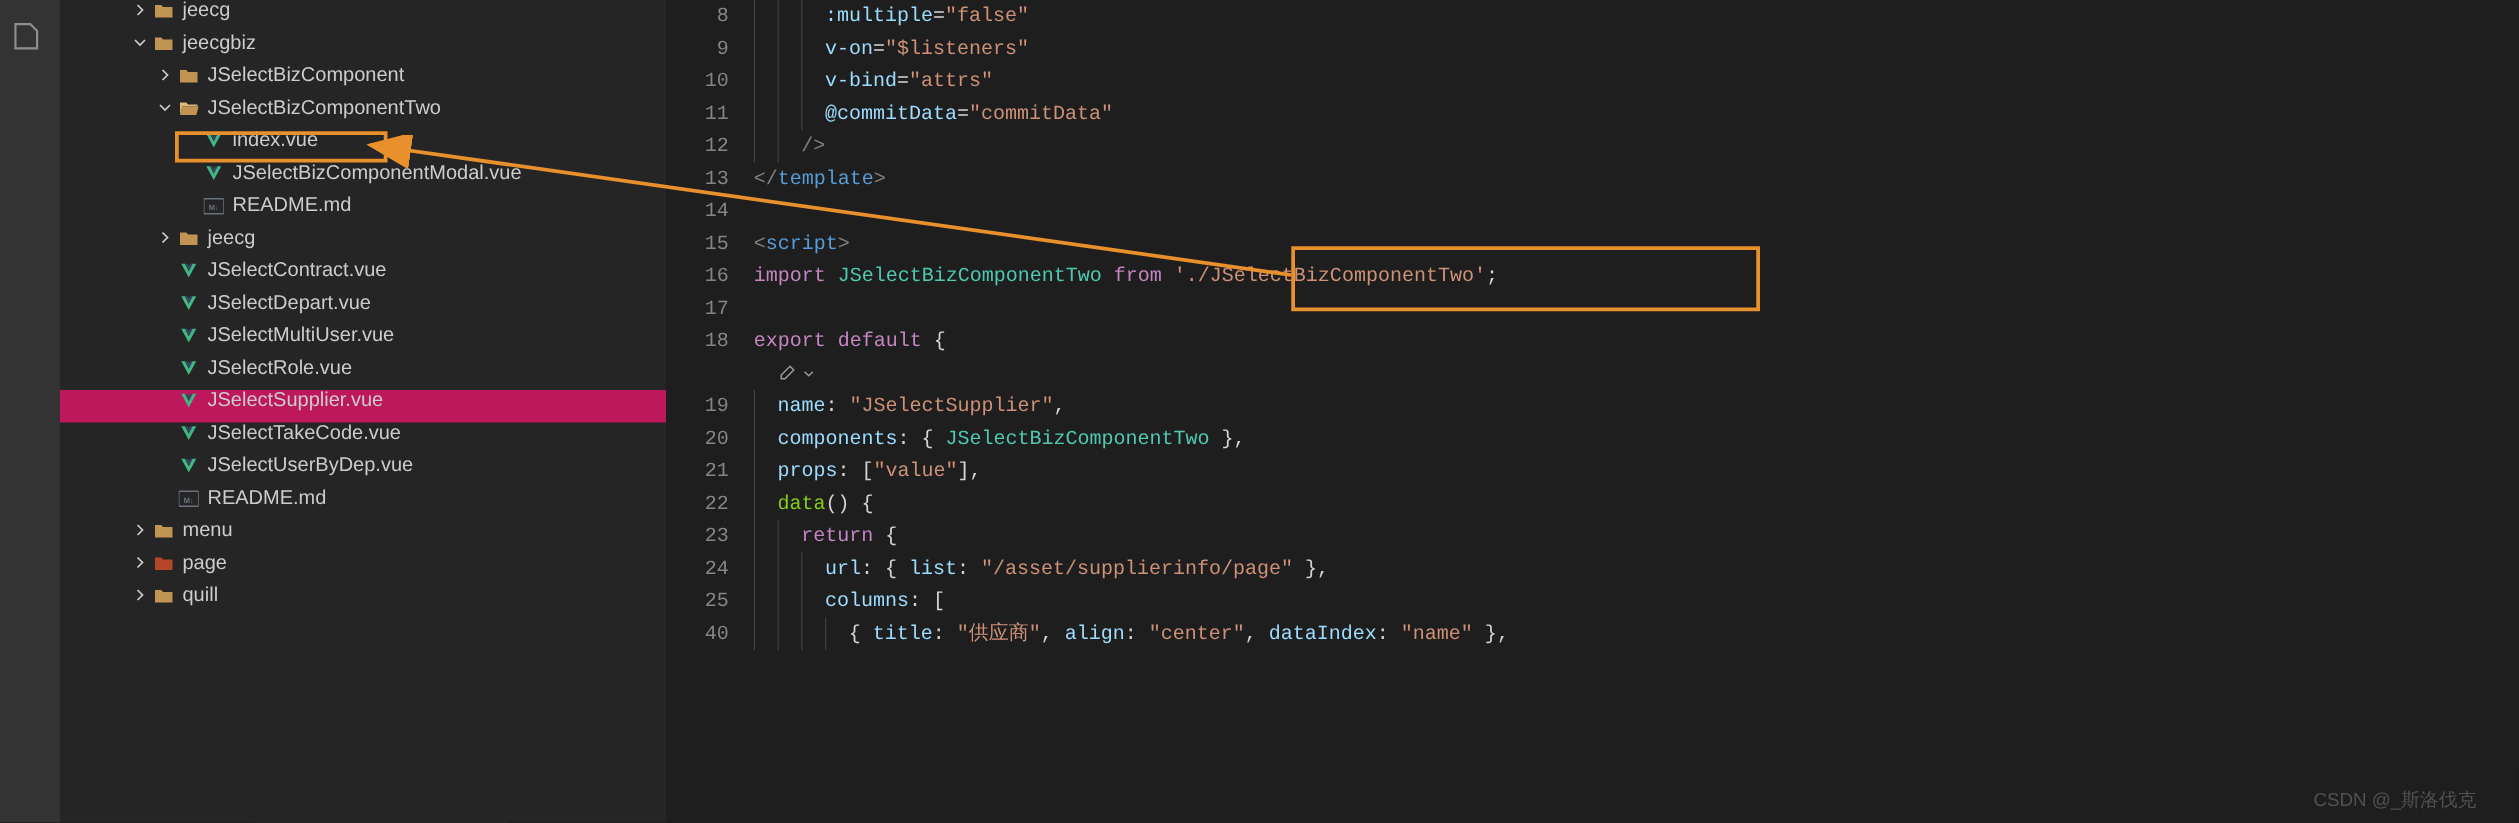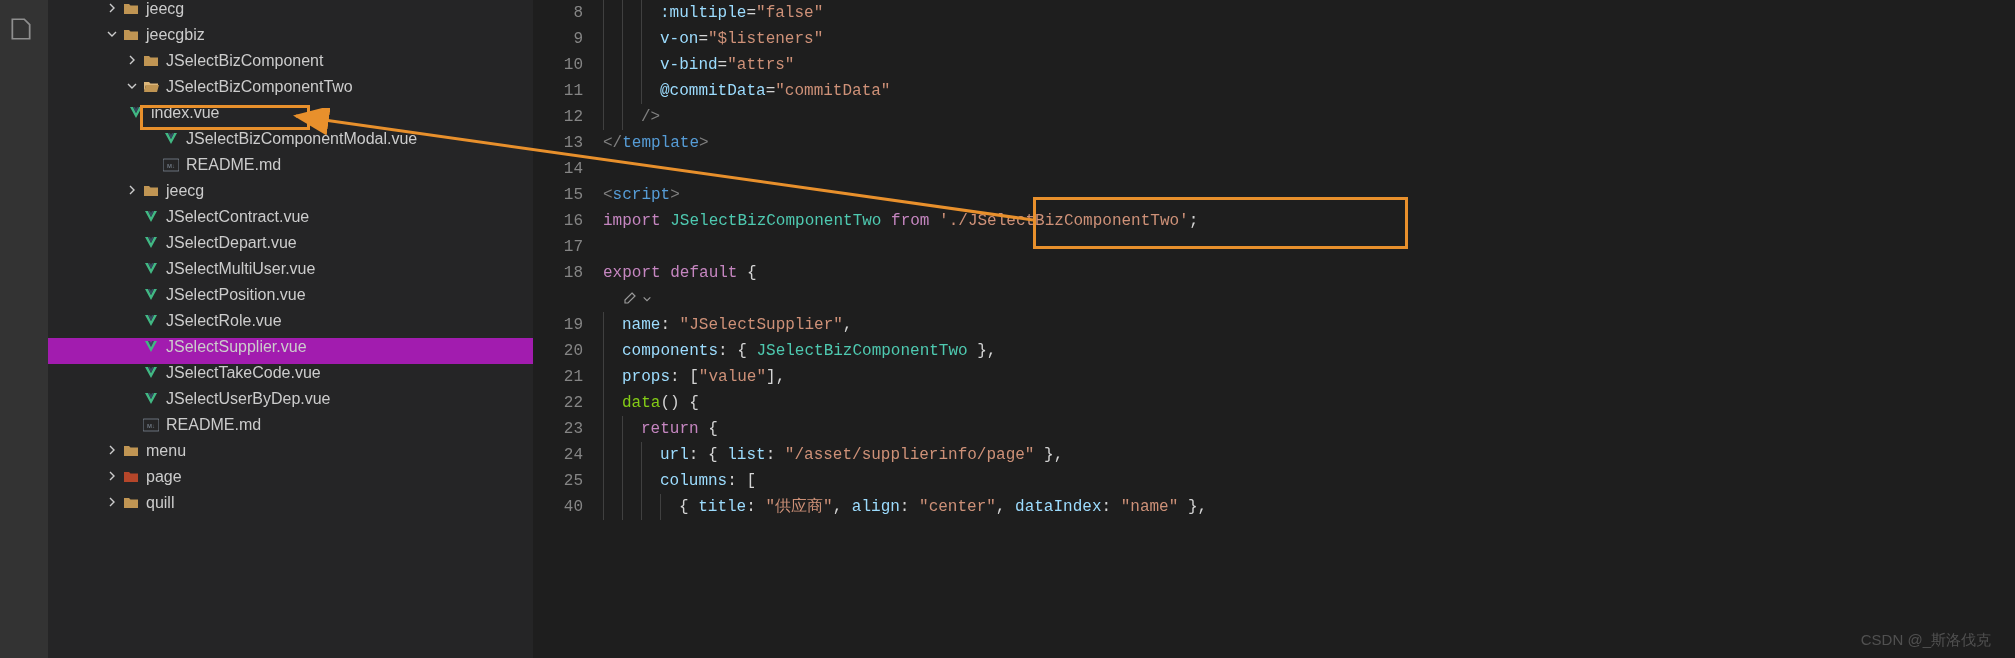--- a/index.html
+++ b/index.html
@@ -2,42 +2,42 @@
 <html><head>
 <meta charset="utf-8">
 <style>
   *{margin:0;padding:0;box-sizing:border-box;}
   html,body{width:2015px;height:658px;background:#1e1e1e;font-family:Consolas,'Courier New',monospace;font-size:16px;color:#d4d4d4;overflow:hidden;}
   .root{display:flex;width:100%;height:100%;}
   .activitybar{width:48px;background:#333333;display:flex;flex-direction:column;align-items:center;padding-top:8px;}
   .activitybar .ab-icon{width:32px;height:32px;margin:8px 0;opacity:.6;}
   .sidebar{width:485px;background:#252526;color:#cccccc;overflow:hidden;padding-top:0;}
   .row{display:flex;align-items:flex-start;height:26px;white-space:nowrap;cursor:pointer;}
-  .row.selected{background:#a21caf;}
+  .row.selected{background:#be185d;}
   .chev{width:16px;height:16px;display:inline-flex;align-items:center;justify-content:center;margin-right:2px;flex:0 0 16px;}
   .ic{width:18px;height:18px;display:inline-flex;align-items:center;justify-content:center;margin-right:6px;flex:0 0 18px;}
   .lbl{font-family:"Segoe UI",Arial,sans-serif;font-size:16px;color:#cccccc;}
   .editor{flex:1;display:flex;background:#1e1e1e;position:relative;}
   .gutter{width:70px;text-align:right;color:#858585;padding-right:20px;font-size:16px;line-height:26px;user-select:none;}
   .code{flex:1;font-size:16px;line-height:26px;white-space:pre;position:relative;}
   .ln{height:26px;}
   .cl{height:26px;display:flex;align-items:center;}
   .guide{border-left:1px solid #404040;height:26px;display:inline-block;}
   .t-tag{color:#808080;}
   .t-el{color:#569cd6;}
   .t-attr{color:#9cdcfe;}
   .t-str{color:#ce9178;}
   .t-kw{color:#c586c0;}
   .t-id{color:#4ec9b0;}
   .t-fn{color:#84cc16;}
   .t-pl{color:#d4d4d4;}
   .hl-box{position:absolute;border:3px solid #e8902c;pointer-events:none;}
   .arrow{position:absolute;pointer-events:none;}
   .codelens{color:#999999;font-size:14px;display:inline-flex;align-items:center;height:26px;}
-  .watermark{position:absolute;right:24px;bottom:8px;color:#7a7a7a;font-family:"Segoe UI",Arial,sans-serif;font-size:15px;opacity:.55;}
+  .watermark{position:absolute;right:34px;bottom:8px;color:#7a7a7a;font-family:"Segoe UI",Arial,sans-serif;font-size:15px;opacity:.55;}
 </style>
 </head>
 <body>
 
 <div class="root">
   <div class="activitybar">
     <div class="ab-icon">
       <svg viewBox="0 0 24 24" width="26" height="26" fill="none" stroke="#ccc" stroke-width="1.6">
           <path d="M4 3h11l5 5v13H4z"></path>
         </svg>
@@ -90,21 +90,21 @@
           </svg>
         </span>
         <span class="ic">
           <svg width="16" height="16" viewBox="0 0 16 16">
             <path fill="#dcb67a" d="M1 3h5l1.5 1.5H15V6H3l-2 7z"></path>
             <path fill="#c09553" d="M3 6h13l-2 7H1z"></path>
           </svg>
         </span>
         <span class="lbl">JSelectBizComponentTwo</span>
       </div>
-      <div class="row" style="padding-left: 61px;">
+      <div class="row" style="padding-left: 96px;">
         <span class="chev"></span>
         <span class="ic">
           <svg width="16" height="16" viewBox="0 0 16 16">
             <path fill="#41b883" d="M2 2l6 11 6-11h-3L8 8 5 2z"></path>
             <path fill="#35495e" d="M5 2l3 6 3-6H9L8 4 7 2z"></path>
           </svg>
         </span>
         <span class="lbl">index.vue</span>
       </div>
       <div class="row" style="padding-left: 96px;">
@@ -162,30 +162,20 @@
       </div>
       <div class="row" style="padding-left: 76px;">
         <span class="chev"></span>
         <span class="ic">
           <svg width="16" height="16" viewBox="0 0 16 16">
             <path fill="#41b883" d="M2 2l6 11 6-11h-3L8 8 5 2z"></path>
             <path fill="#35495e" d="M5 2l3 6 3-6H9L8 4 7 2z"></path>
           </svg>
         </span>
         <span class="lbl">JSelectMultiUser.vue</span>
-      </div>
-      <div class="row" style="padding-left: 76px;">
-        <span class="chev"></span>
-        <span class="ic">
-          <svg width="16" height="16" viewBox="0 0 16 16">
-            <path fill="#41b883" d="M2 2l6 11 6-11h-3L8 8 5 2z"></path>
-            <path fill="#35495e" d="M5 2l3 6 3-6H9L8 4 7 2z"></path>
-          </svg>
-        </span>
-        <span class="lbl">JSelectPosition.vue</span>
       </div>
       <div class="row" style="padding-left: 76px;">
         <span class="chev"></span>
         <span class="ic">
           <svg width="16" height="16" viewBox="0 0 16 16">
             <path fill="#41b883" d="M2 2l6 11 6-11h-3L8 8 5 2z"></path>
             <path fill="#35495e" d="M5 2l3 6 3-6H9L8 4 7 2z"></path>
           </svg>
         </span>
         <span class="lbl">JSelectRole.vue</span>

